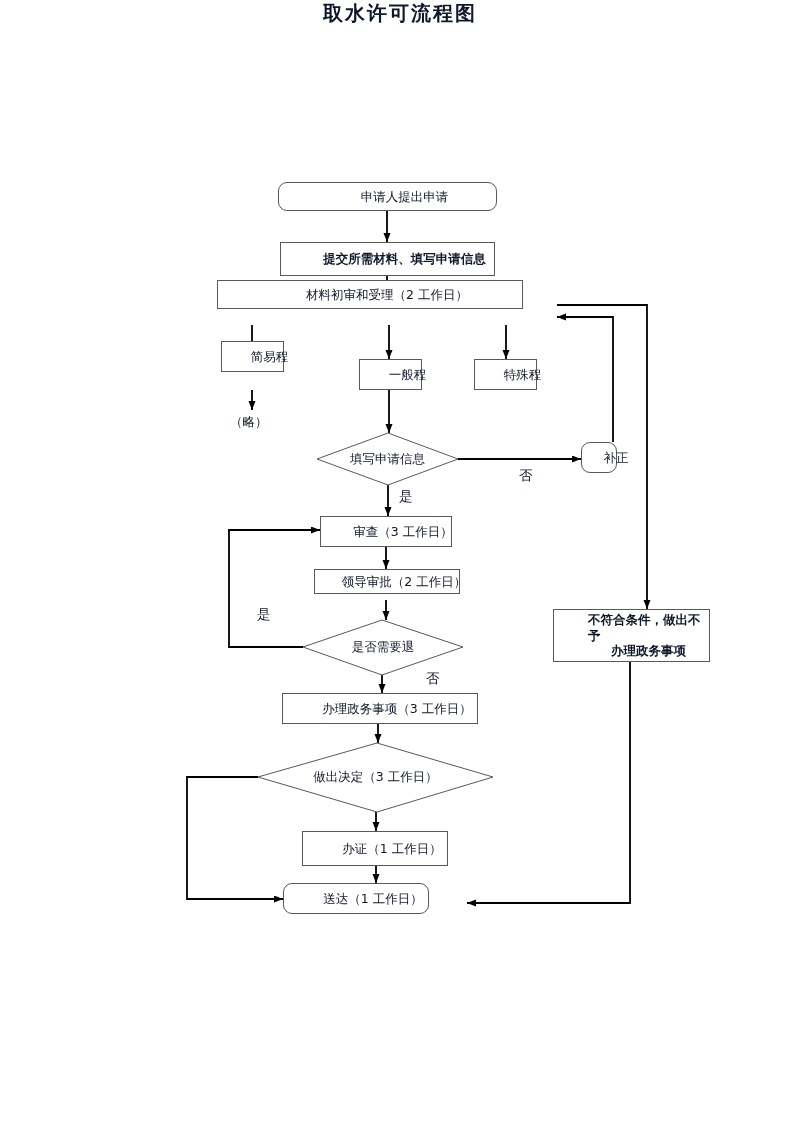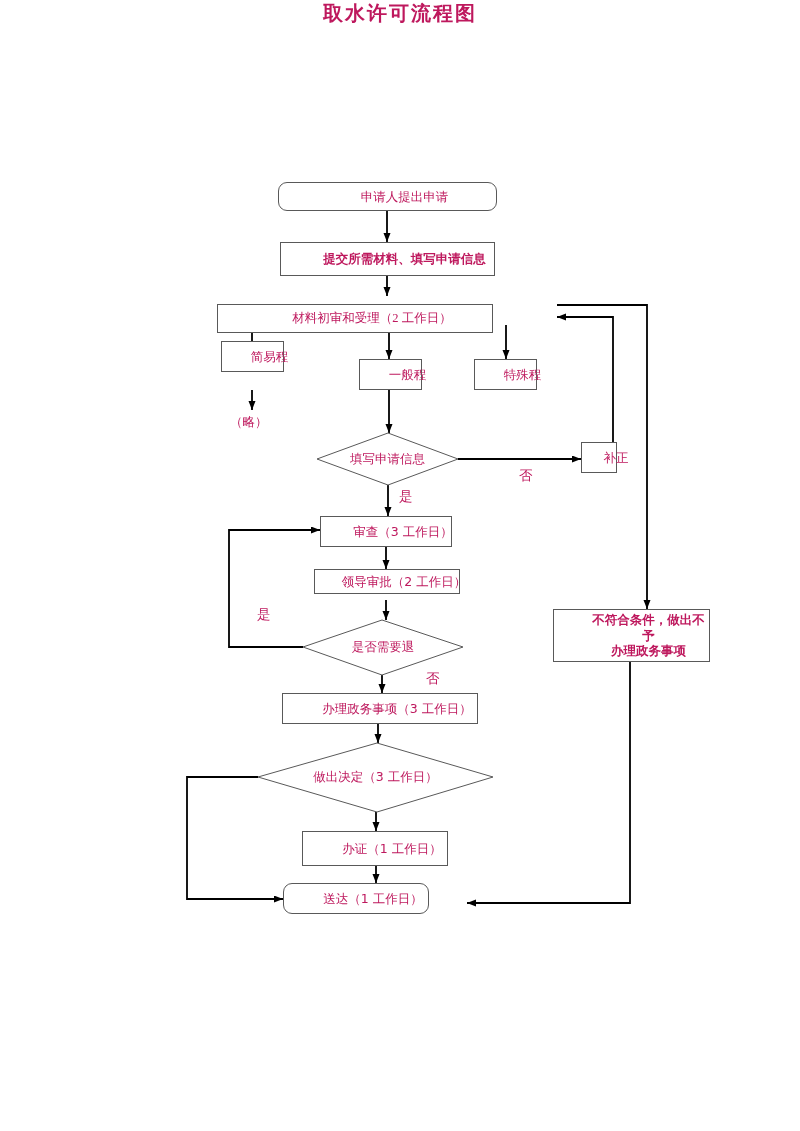--- a/index.html
+++ b/index.html
@@ -1,42 +1,41 @@
 <!DOCTYPE html>
 <html><head>
 <meta charset="utf-8">
 <style>
   html,body{margin:0;padding:0;background:#fff;}
   .canvas{
     position:relative;
     width:800px;height:1131px;
     background:#ffffff;
     font-family:"DejaVu Sans", sans-serif;
-    color:#be185d;
+    color:#0f172a;
     overflow:hidden;
   }
   .title{
     position:absolute;
     left:0; top:104; width:800px;
     text-align:center;
     font-size:20px;
     font-weight:bold;
     letter-spacing:2px;
     font-family:"DejaVu Serif", serif;
   }
   svg.wires{position:absolute;left:0;top:0;}
   .node{
     position:absolute;
     box-sizing:border-box;
     border:1px solid #595959;
     background:#ffffff;
     display:flex;
     align-items:center;
     justify-content:center;
-    text-align:center;
     font-size:12.5px;
     line-height:1.25;
     white-space:nowrap;
     padding-left:34px;
   }
   .rounded{border-radius:9px;}
   .multiline{white-space:normal;flex-direction:column;font-weight:bold;}
   .dtext{
     position:absolute;
     display:flex;
@@ -101,31 +100,31 @@
       <polygon points="377,743 493,777 377,812 258,777"></polygon>
     </g>
   </svg>
 
   <div class="title">取水许可流程图</div>
 
   <div class="node rounded" style="left:278px;top:182px;width:219px;height:29px;">申请人提出申请</div>
 
   <div class="node" style="left:280px;top:242px;width:215px;height:34px;font-weight:bold;">提交所需材料、填写申请信息</div>
 
-  <div class="node" style="left:217px;top:304px;width:276px;height:29px;font-family:Liberation Serif, serif;">材料初审和受理（2 工作日）</div>
+  <div class="node" style="left:217px;top:280px;width:306px;height:29px;">材料初审和受理（2 工作日）</div>
 
   <div class="node" style="left:221px;top:341px;width:63px;height:31px;">简易程</div>
 
   <div class="node" style="left:359px;top:359px;width:63px;height:31px;">一般程</div>
 
   <div class="node" style="left:474px;top:359px;width:63px;height:31px;">特殊程</div>
 
   <div class="plaintext" style="left:230px;top:414px;">（略）</div>
 
-  <div class="node" style="left:581px;top:442px;width:25px;height:31px;">补正</div>
+  <div class="node" style="left:581px;top:442px;width:25px;height:31px;border-radius:9px;">补正</div>
 
   <div class="node" style="left:320px;top:516px;width:132px;height:31px;">审查（3 工作日）</div>
 
   <div class="node" style="left:314px;top:569px;width:146px;height:25px;">领导审批（2 工作日）</div>
 
   <div class="node" style="left:282px;top:693px;width:196px;height:31px;">办理政务事项（3 工作日）</div>
 
   <div class="node" style="left:302px;top:831px;width:146px;height:35px;">办证（1 工作日）</div>
 
   <div class="node rounded" style="left:283px;top:883px;width:146px;height:31px;">送达（1 工作日）</div>

